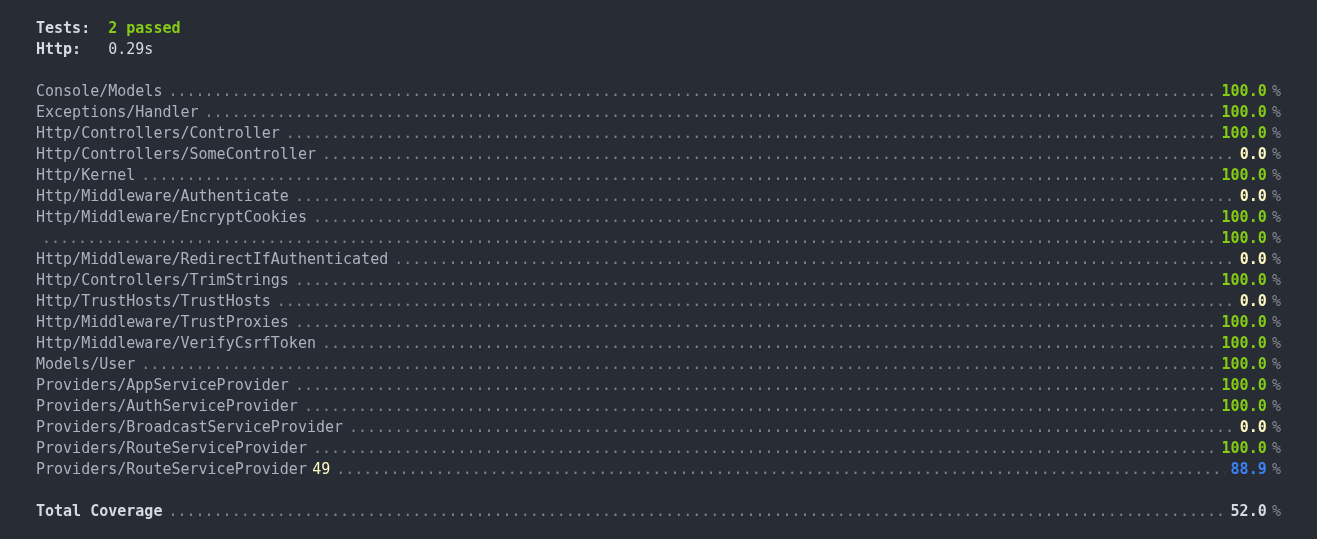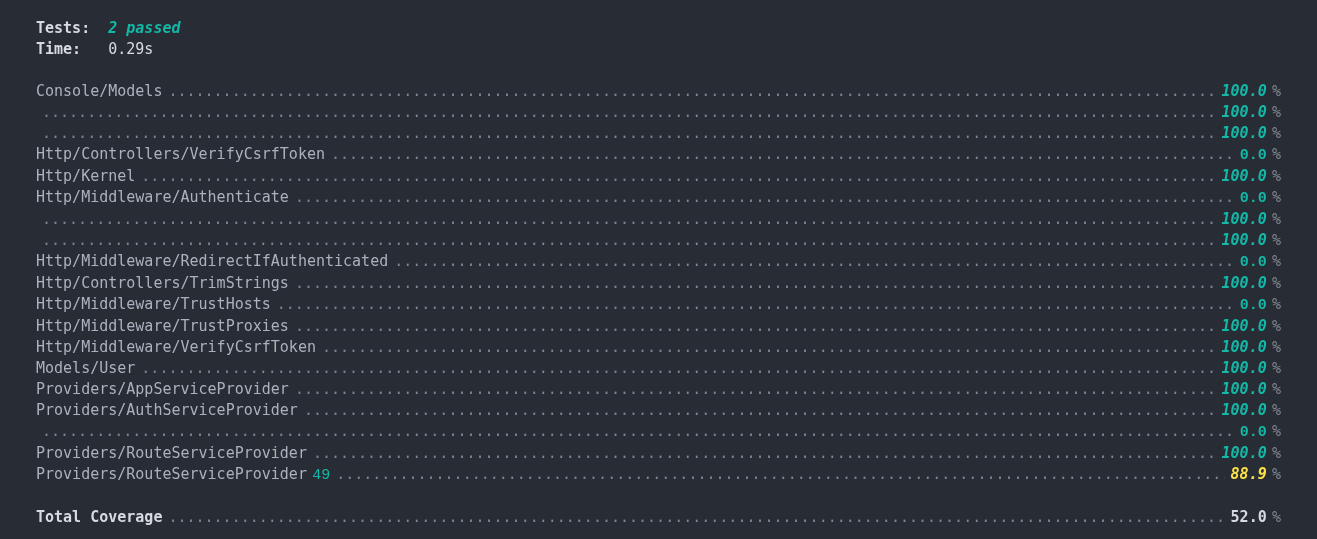--- a/index.html
+++ b/index.html
@@ -8,23 +8,23 @@
     font-family: "Menlo", "Consolas", "DejaVu Sans Mono", monospace;
     font-size: 15px;
     line-height: 21px;
     color: #abb2bf;
     padding: 18px 36px;
     width: 1317px;
   }
   .header-line { white-space: pre; }
   .bold { font-weight: bold; }
   .white { color: #d7dae0; }
-  .green { color: #14b8a6; font-style: italic; }
-  .red { color: #14b8a6; font-family: Liberation Mono, monospace; }
-  .yellow { color: #fde047; font-style: italic; }
+  .green { color: #84cc16; }
+  .red { color: #fef9c3; }
+  .yellow { color: #3b82f6; }
 
   .spacer { height: 21px; }
 
   .row {
     display: flex;
     align-items: baseline;
     white-space: nowrap;
   }
   .row-name { }
   .row-suffix { margin-left: 0.35em; }
@@ -35,60 +35,63 @@
     color: #7f848e;
     margin: 0 6px;
   }
   .row-val { text-align: center; font-weight: bold; }
   .row-pct { color: #7f848e; margin-left: 0.35em; font-weight: normal; }
 </style>
 </head>
 <body>
 
 <div class="header-line"><span class="bold white">Tests:</span><span>  </span><span class="bold green">2 passed</span></div>
-<div class="header-line"><span class="bold white">Time:</span><span>   </span><span class="white">0.29s</span></div>
+<div class="header-line"><span class="bold white">Http:</span><span>   </span><span class="white">0.29s</span></div>
 
 <div class="spacer"></div>
 
 <div id="coverage-rows">
     <div class="row">
       <span class="row-name">Console/Models</span>
       <span class="row-dots">.....................................................................................................................................................................................................................................................................................</span>
       <span class="row-val bold green">100.0</span>
       <span class="row-pct">%</span>
     </div>
     <div class="row">
+      <span class="row-name">Exceptions/Handler</span>
       <span class="row-dots">.....................................................................................................................................................................................................................................................................................</span>
       <span class="row-val bold green">100.0</span>
       <span class="row-pct">%</span>
     </div>
     <div class="row">
+      <span class="row-name">Http/Controllers/Controller</span>
       <span class="row-dots">.....................................................................................................................................................................................................................................................................................</span>
       <span class="row-val bold green">100.0</span>
       <span class="row-pct">%</span>
     </div>
     <div class="row">
-      <span class="row-name">Http/Controllers/VerifyCsrfToken</span>
+      <span class="row-name">Http/Controllers/SomeController</span>
       <span class="row-dots">.....................................................................................................................................................................................................................................................................................</span>
       <span class="row-val bold red">0.0</span>
       <span class="row-pct">%</span>
     </div>
     <div class="row">
       <span class="row-name">Http/Kernel</span>
       <span class="row-dots">.....................................................................................................................................................................................................................................................................................</span>
       <span class="row-val bold green">100.0</span>
       <span class="row-pct">%</span>
     </div>
     <div class="row">
       <span class="row-name">Http/Middleware/Authenticate</span>
       <span class="row-dots">.....................................................................................................................................................................................................................................................................................</span>
       <span class="row-val bold red">0.0</span>
       <span class="row-pct">%</span>
     </div>
     <div class="row">
+      <span class="row-name">Http/Middleware/EncryptCookies</span>
       <span class="row-dots">.....................................................................................................................................................................................................................................................................................</span>
       <span class="row-val bold green">100.0</span>
       <span class="row-pct">%</span>
     </div>
     <div class="row">
       <span class="row-dots">.....................................................................................................................................................................................................................................................................................</span>
       <span class="row-val bold green">100.0</span>
       <span class="row-pct">%</span>
     </div>
     <div class="row">
@@ -97,21 +100,21 @@
       <span class="row-val bold red">0.0</span>
       <span class="row-pct">%</span>
     </div>
     <div class="row">
       <span class="row-name">Http/Controllers/TrimStrings</span>
       <span class="row-dots">.....................................................................................................................................................................................................................................................................................</span>
       <span class="row-val bold green">100.0</span>
       <span class="row-pct">%</span>
     </div>
     <div class="row">
-      <span class="row-name">Http/Middleware/TrustHosts</span>
+      <span class="row-name">Http/TrustHosts/TrustHosts</span>
       <span class="row-dots">.....................................................................................................................................................................................................................................................................................</span>
       <span class="row-val bold red">0.0</span>
       <span class="row-pct">%</span>
     </div>
     <div class="row">
       <span class="row-name">Http/Middleware/TrustProxies</span>
       <span class="row-dots">.....................................................................................................................................................................................................................................................................................</span>
       <span class="row-val bold green">100.0</span>
       <span class="row-pct">%</span>
     </div>
@@ -133,20 +136,21 @@
       <span class="row-val bold green">100.0</span>
       <span class="row-pct">%</span>
     </div>
     <div class="row">
       <span class="row-name">Providers/AuthServiceProvider</span>
       <span class="row-dots">.....................................................................................................................................................................................................................................................................................</span>
       <span class="row-val bold green">100.0</span>
       <span class="row-pct">%</span>
     </div>
     <div class="row">
+      <span class="row-name">Providers/BroadcastServiceProvider</span>
       <span class="row-dots">.....................................................................................................................................................................................................................................................................................</span>
       <span class="row-val bold red">0.0</span>
       <span class="row-pct">%</span>
     </div>
     <div class="row">
       <span class="row-name">Providers/RouteServiceProvider</span>
       <span class="row-dots">.....................................................................................................................................................................................................................................................................................</span>
       <span class="row-val bold green">100.0</span>
       <span class="row-pct">%</span>
     </div>

